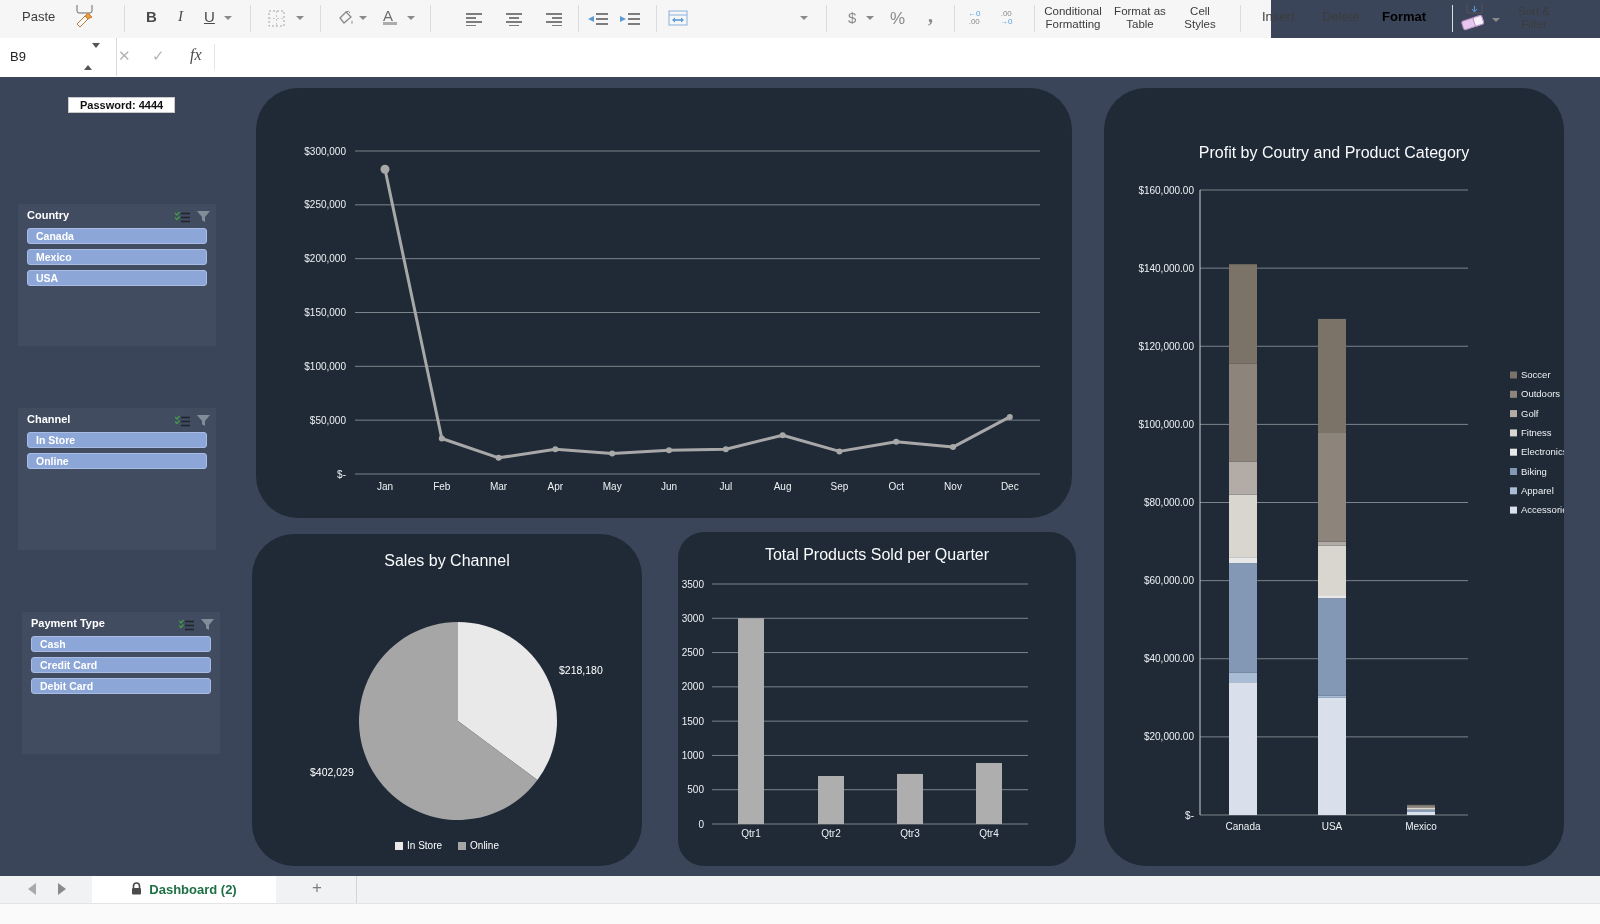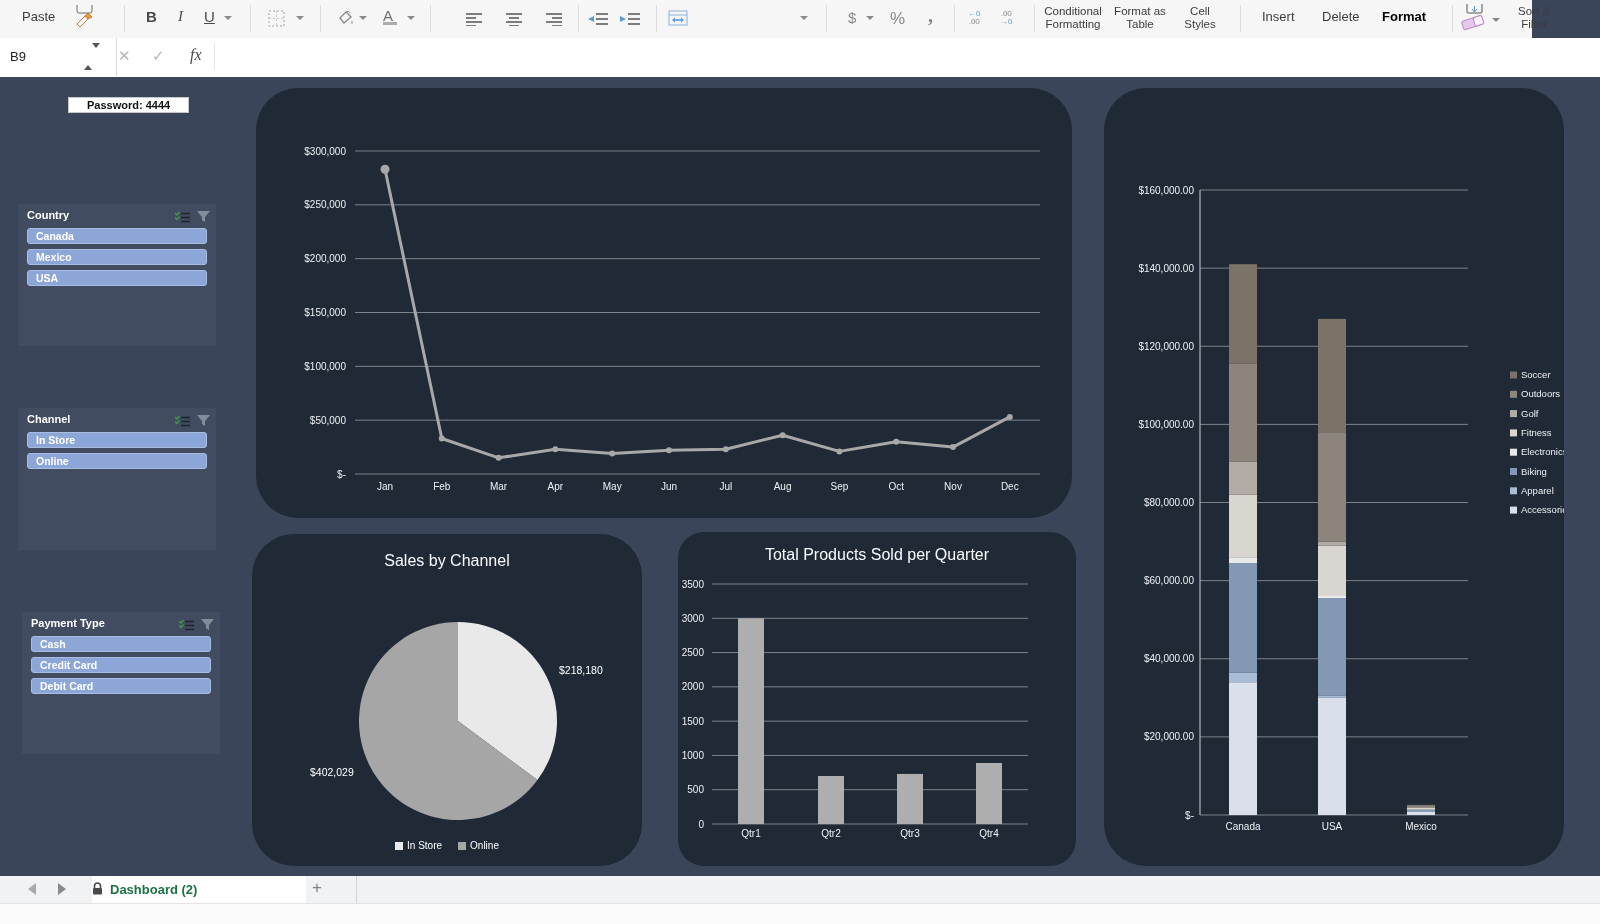--- a/index.html
+++ b/index.html
@@ -1,20 +1,20 @@
 <!DOCTYPE html>
 <html><head>
 <meta charset="utf-8">
 <style>
   html,body{margin:0;padding:0;}
   body{width:1600px;height:924px;position:relative;overflow:hidden;
        font-family:"Liberation Sans",sans-serif;background:#3b4559;}
 
   
-  .ribbon{position:absolute;left:0;top:0;width:1532px;height:38px;background:#f6f6f7;border-bottom:4px solid #ec4899;}
+  .ribbon{position:absolute;left:0;top:0;width:1271px;height:38px;background:#f6f6f7;border-bottom:4px solid #ec4899;}
   .ri{position:absolute;color:#3c3c3c;white-space:nowrap;}
   .rdiv{position:absolute;top:5px;width:1px;height:27px;background:#dcdcdc;}
   .rlabel{font-size:13px;top:9px;}
   .rlabel2{font-size:11.5px;line-height:13px;text-align:center;top:5px;white-space:normal;color:#3c3c3c;}
   .chev{position:absolute;width:0;height:0;border-left:4px solid transparent;border-right:4px solid transparent;border-top:4px solid #8a8a8a;}
   .glyph{color:#8a8a8a;font-size:15px;}
   .letterbtn{font-size:15px;color:#4a4a4a;top:8px;}
   .decbtn{font-size:8px;line-height:8px;color:#8a8a8a;text-align:center;top:10px;}
   .decbtn .blue{color:#5b9bd5;}
 
@@ -24,21 +24,21 @@
   .nametext{position:absolute;left:10px;top:11px;font-size:13px;color:#222;}
   .spin{position:absolute;left:84px;top:10px;}
   .spin .u{width:0;height:0;border-left:4px solid transparent;border-right:4px solid transparent;border-bottom:5px solid #555;margin-bottom:3px;}
   .spin .d{width:0;height:0;border-left:4px solid transparent;border-right:4px solid transparent;border-top:5px solid #555;}
   .fbtn{position:absolute;top:9px;font-size:15px;color:#b3b3b3;}
   .fx{font-family:"Liberation Serif",serif;font-style:italic;font-size:16px;color:#4a4a4a;}
   .fdiv{position:absolute;top:6px;width:1px;height:26px;background:#e6e6e6;}
 
   
   .sheet{position:absolute;left:0;top:77px;width:1600px;height:799px;background:#3b4559;}
-  .pwnote{position:absolute;left:68px;top:20px;background:#ffffff;border:1px solid #c9c9c9;color:#111;font-size:11px;font-weight:bold;padding:1px 18px;}
+  .pwnote{position:absolute;left:68px;top:20px;background:#ffffff;border:1px solid #c9c9c9;color:#111;font-size:11px;font-weight:bold;padding:1px 11px;}
 
   .slicer{position:absolute;width:198px;height:142px;background:#414c60;}
   .slicer-h{position:relative;height:24px;}
   .slicer-title{position:absolute;left:9px;top:5px;color:#fff;font-size:11px;font-weight:bold;}
   .slicer-ic1{position:absolute;right:26px;top:5px;}
   .slicer-ic2{position:absolute;right:6px;top:5px;opacity:.75;}
   .slicer-btn{margin:0 9px 5px 9px;height:16px;border-radius:3px;background:#8da6d8;border:1px solid #a9bce4;
               color:#fff;font-size:10.5px;font-weight:bold;line-height:15px;padding-left:8px;box-sizing:border-box;}
 
   .card{position:absolute;background:#1f2a36;border-radius:42px;}
@@ -47,21 +47,21 @@
 
   .pie-legend{position:absolute;left:0;right:0;top:306px;display:flex;justify-content:center;gap:16px;}
   .pl-item{display:flex;align-items:center;gap:4px;color:#fff;font-size:10px;}
   .pl-sq{width:8px;height:8px;display:inline-block;}
 
   
   .tabbar{position:absolute;left:0;top:876px;width:1600px;height:27px;background:#f1f2f3;border-bottom:1px solid #e0e0e0;}
   .tba{position:absolute;top:7px;width:0;height:0;}
   .tb-left{border-top:6px solid transparent;border-bottom:6px solid transparent;border-right:8px solid #a9a9a9;}
   .tb-right{border-top:6px solid transparent;border-bottom:6px solid transparent;border-left:8px solid #8a8a8a;}
-  .tab{position:absolute;left:92px;top:0;width:214px;height:27px;background:#ffffff;display:flex;align-items:center;gap:7px;}
+  .tab{position:absolute;left:92px;top:0;width:184px;height:27px;background:#ffffff;display:flex;align-items:center;justify-content:center;gap:7px;}
   .tabname{color:#1e7145;font-size:13px;font-weight:bold;}
   .plus{position:absolute;left:312px;top:2px;font-size:17px;color:#7e7e7e;}
   .tabdiv{position:absolute;left:356px;top:0;width:1px;height:27px;background:#d5d5d5;}
   .statusbar{position:absolute;left:0;top:903px;width:1600px;height:21px;background:#fafafa;border-top:1px solid #e4e4e4;}
 </style>
 </head>
 <body>
 
 <div class="ribbon">
   <span class="ri rlabel" style="left:22px;">Paste</span>
@@ -391,20 +391,21 @@
         <rect x="140" y="244" width="26" height="48" fill="#aeaeae"></rect>
         <text x="153" y="305" text-anchor="middle" fill="#eef1f4" font-size="10">Qtr2</text>
         <rect x="219" y="241.94285714285715" width="26" height="50.05714285714286" fill="#aeaeae"></rect>
         <text x="232" y="305" text-anchor="middle" fill="#eef1f4" font-size="10">Qtr3</text>
         <rect x="298" y="230.9714285714286" width="26" height="61.028571428571425" fill="#aeaeae"></rect>
         <text x="311" y="305" text-anchor="middle" fill="#eef1f4" font-size="10">Qtr4</text>
       </svg>
   </div>
 
   <div class="card" style="left:1104px;top:11px;width:460px;height:778px;">
+    <div class="ctitle" style="top:56px;font-size:16px;">Profit by Coutry and Product Category</div>
     <svg class="csvg" id="svg-stack" width="460" height="778">
         <line x1="96" y1="102" x2="364" y2="102" stroke="rgba(255,255,255,0.42)" stroke-width="1"></line>
         <text x="90" y="105.5" text-anchor="end" fill="#eef1f4" font-size="10">$160,000.00</text>
         <line x1="96" y1="180.125" x2="364" y2="180.125" stroke="rgba(255,255,255,0.42)" stroke-width="1"></line>
         <text x="90" y="183.625" text-anchor="end" fill="#eef1f4" font-size="10">$140,000.00</text>
         <line x1="96" y1="258.25" x2="364" y2="258.25" stroke="rgba(255,255,255,0.42)" stroke-width="1"></line>
         <text x="90" y="261.75" text-anchor="end" fill="#eef1f4" font-size="10">$120,000.00</text>
         <line x1="96" y1="336.375" x2="364" y2="336.375" stroke="rgba(255,255,255,0.42)" stroke-width="1"></line>
         <text x="90" y="339.875" text-anchor="end" fill="#eef1f4" font-size="10">$100,000.00</text>
         <line x1="96" y1="414.5" x2="364" y2="414.5" stroke="rgba(255,255,255,0.42)" stroke-width="1"></line>

